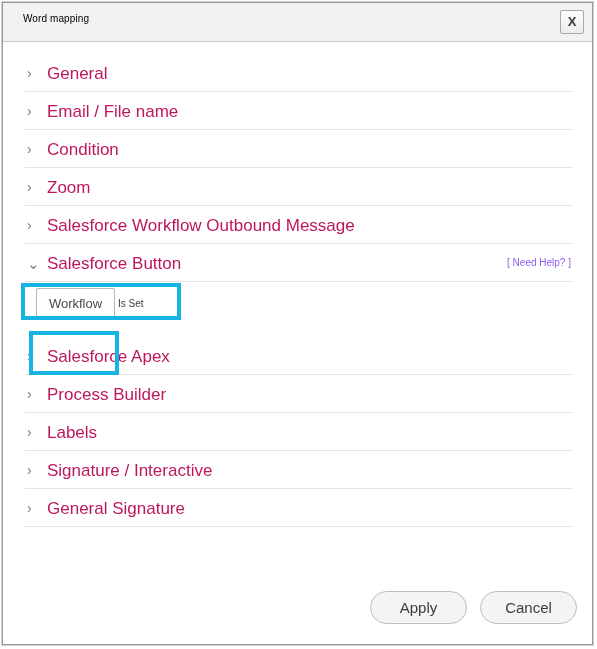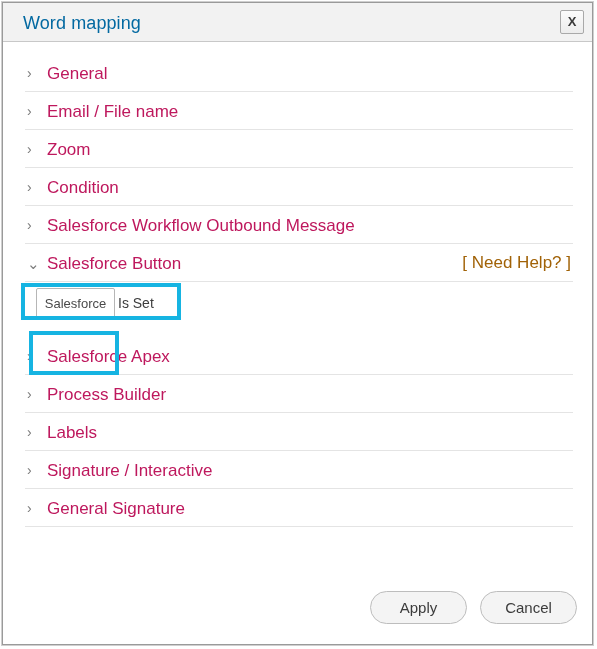--- a/index.html
+++ b/index.html
@@ -31,22 +31,22 @@
     position: relative;
     height: 39px;
     box-sizing: border-box;
     background: #f2f2f2;
     border-bottom: 1px solid #c8c8c8;
   }
   .titlebar-text {
     position: absolute;
     left: 20px;
     top: 10px;
-    font-size: 18px;
-    color: #0369a1;
+    font-size: 10px;
+    color: #000000;
     letter-spacing: 0.1px;
     white-space: nowrap;
   }
   .close-button {
     position: absolute;
     right: 8px;
     top: 7px;
     width: 24px;
     height: 24px;
     box-sizing: border-box;
@@ -108,22 +108,22 @@
     color: #be185d;
     vertical-align: middle;
   }
 
   .need-help {
     position: absolute;
     right: 2px;
     top: 0;
     height: 37px;
     line-height: 37px;
-    font-size: 17px;
-    color: #a16207;
+    font-size: 10px;
+    color: #8b5cf6;
     cursor: pointer;
     white-space: nowrap;
   }
 
   
   .acc-panel {
     position: relative;
     height: 55px;
     background: #ffffff;
   }
@@ -143,21 +143,21 @@
     text-align: center;
     cursor: pointer;
     z-index: 2;
   }
   .is-set-text {
     position: absolute;
     left: 93px;
     top: 6px;
     height: 31px;
     line-height: 31px;
-    font-size: 14px;
+    font-size: 10px;
     color: #3d3d3d;
     white-space: nowrap;
     z-index: 1;
   }
 
   
   .highlight {
     position: absolute;
     border: 4px solid #16b4e2;
     box-sizing: border-box;
@@ -225,45 +225,45 @@
       </div>
 
       <div class="acc-item">
         <div class="acc-header">
           <span class="acc-chev">›</span><span class="acc-label">Email / File name</span>
         </div>
       </div>
 
       <div class="acc-item">
         <div class="acc-header">
+          <span class="acc-chev">›</span><span class="acc-label">Condition</span>
+        </div>
+      </div>
+
+      <div class="acc-item">
+        <div class="acc-header">
           <span class="acc-chev">›</span><span class="acc-label">Zoom</span>
-        </div>
-      </div>
-
-      <div class="acc-item">
-        <div class="acc-header">
-          <span class="acc-chev">›</span><span class="acc-label">Condition</span>
         </div>
       </div>
 
       <div class="acc-item">
         <div class="acc-header">
           <span class="acc-chev">›</span><span class="acc-label">Salesforce Workflow Outbound Message</span>
         </div>
       </div>
 
       <div class="acc-item">
         <div class="acc-header">
           <span class="acc-chev down">⌄</span><span class="acc-label">Salesforce Button</span>
           <span class="need-help">[ Need Help? ]</span>
         </div>
       </div>
 
       <div class="acc-panel">
-        <div class="configure-button">Salesforce</div>
+        <div class="configure-button">Workflow</div>
         <div class="is-set-text">Is Set</div>
       </div>
 
       <div class="acc-item">
         <div class="acc-header">
           <span class="acc-chev">›</span><span class="acc-label">Salesforce Apex</span>
         </div>
       </div>
 
       <div class="acc-item">

